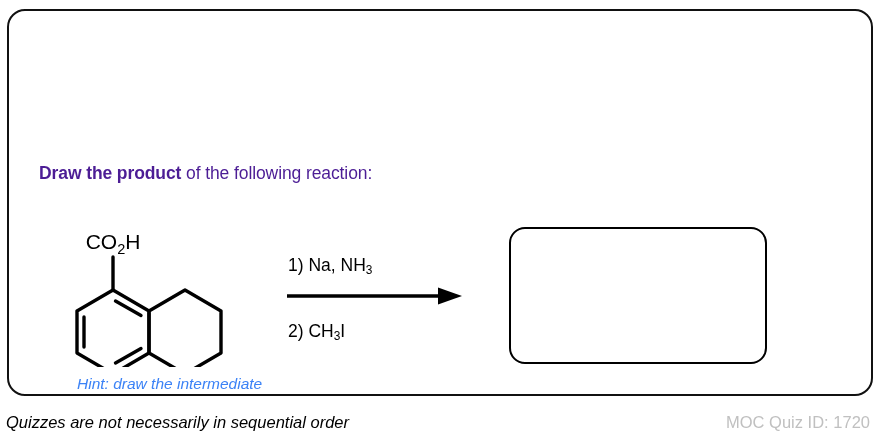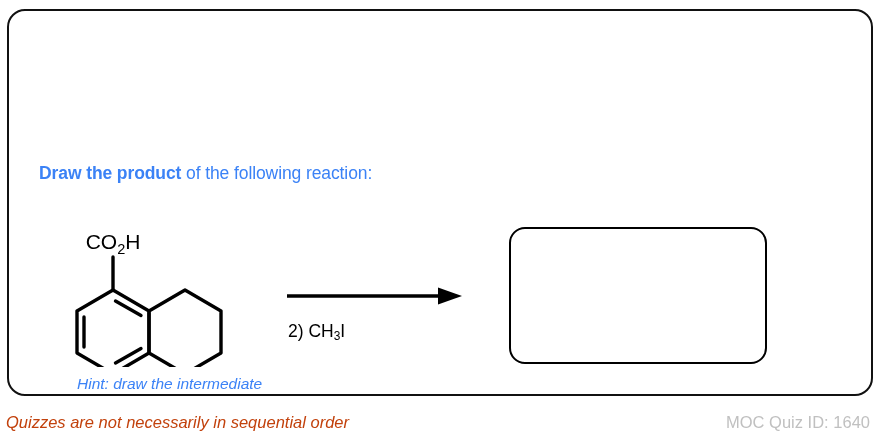--- a/index.html
+++ b/index.html
@@ -25,21 +25,21 @@
     border: 2.5px solid #111111;
     border-radius: 18px;
     background: #ffffff;
   }
 
   #question-prompt {
     position: absolute;
     left: 30px;
     top: 152px;
     font-size: 17.5px;
-    color: #3b82f6;
+    color: #4c1d95;
     letter-spacing: -0.1px;
     white-space: nowrap;
   }
   #question-prompt .q-strong {
     font-weight: bold;
   }
   #question-prompt .q-rest {
     font-weight: normal;
   }
 
@@ -107,21 +107,21 @@
     white-space: nowrap;
   }
 
   
   #footer-note {
     position: absolute;
     left: 6px;
     top: 413px;
     font-size: 16.5px;
     font-style: italic;
-    color: #c2410c;
+    color: #000000;
     white-space: nowrap;
   }
   #quiz-id {
     position: absolute;
     right: 12px;
     top: 413px;
     font-size: 16.5px;
     color: #c0c0c0;
     white-space: nowrap;
   }
@@ -147,32 +147,35 @@
         <line x1="23" y1="90" x2="23" y2="120"></line>
         <line x1="54.5" y1="136" x2="80" y2="121.5"></line>
 
         <polygon points="88,84 124,63 160,84 160,126 124,147 88,126"></polygon>
       </g>
       <text x="52" y="22" font-family="Liberation Sans, sans-serif" font-size="21" fill="#000000" text-anchor="middle">CO<tspan font-size="14.5" dy="5">2</tspan><tspan font-size="21" dy="-5">H</tspan></text>
     </svg>
   </div>
 
   <div id="reaction-arrow-block">
+    <div class="cond-line" id="condition-1">
+      <span>1)</span><span> Na, NH</span><sub>3</sub><span></span>
+    </div>
 
     <svg id="arrow-svg" width="178" height="22" viewBox="0 0 178 22" xmlns="http://www.w3.org/2000/svg">
       <line x1="1" y1="11" x2="160" y2="11" stroke="#000000" stroke-width="3.6"></line>
       <polygon points="152,2.5 176,11 152,19.5" fill="#000000"></polygon>
     </svg>
 
     <div class="cond-line" id="condition-2">
       <span>2)</span><span> CH</span><sub>3</sub><span>I</span>
     </div>
 
   </div>
 
   <div id="answer-box"></div>
 
   <div id="hint-text">Hint: draw the intermediate</div>
 
 </div>
 
 <div id="footer-note">Quizzes are not necessarily in sequential order</div>
-<div id="quiz-id">MOC Quiz ID: 1640</div>
+<div id="quiz-id">MOC Quiz ID: 1720</div>
 
 </body></html>

